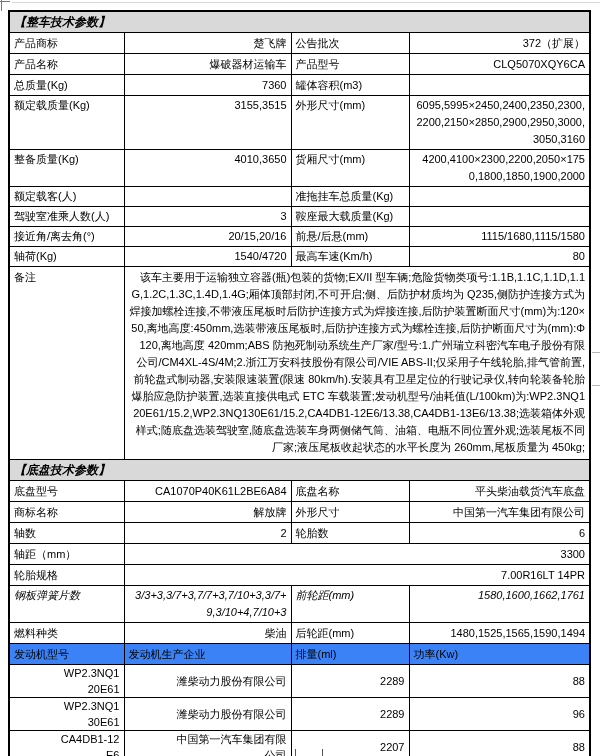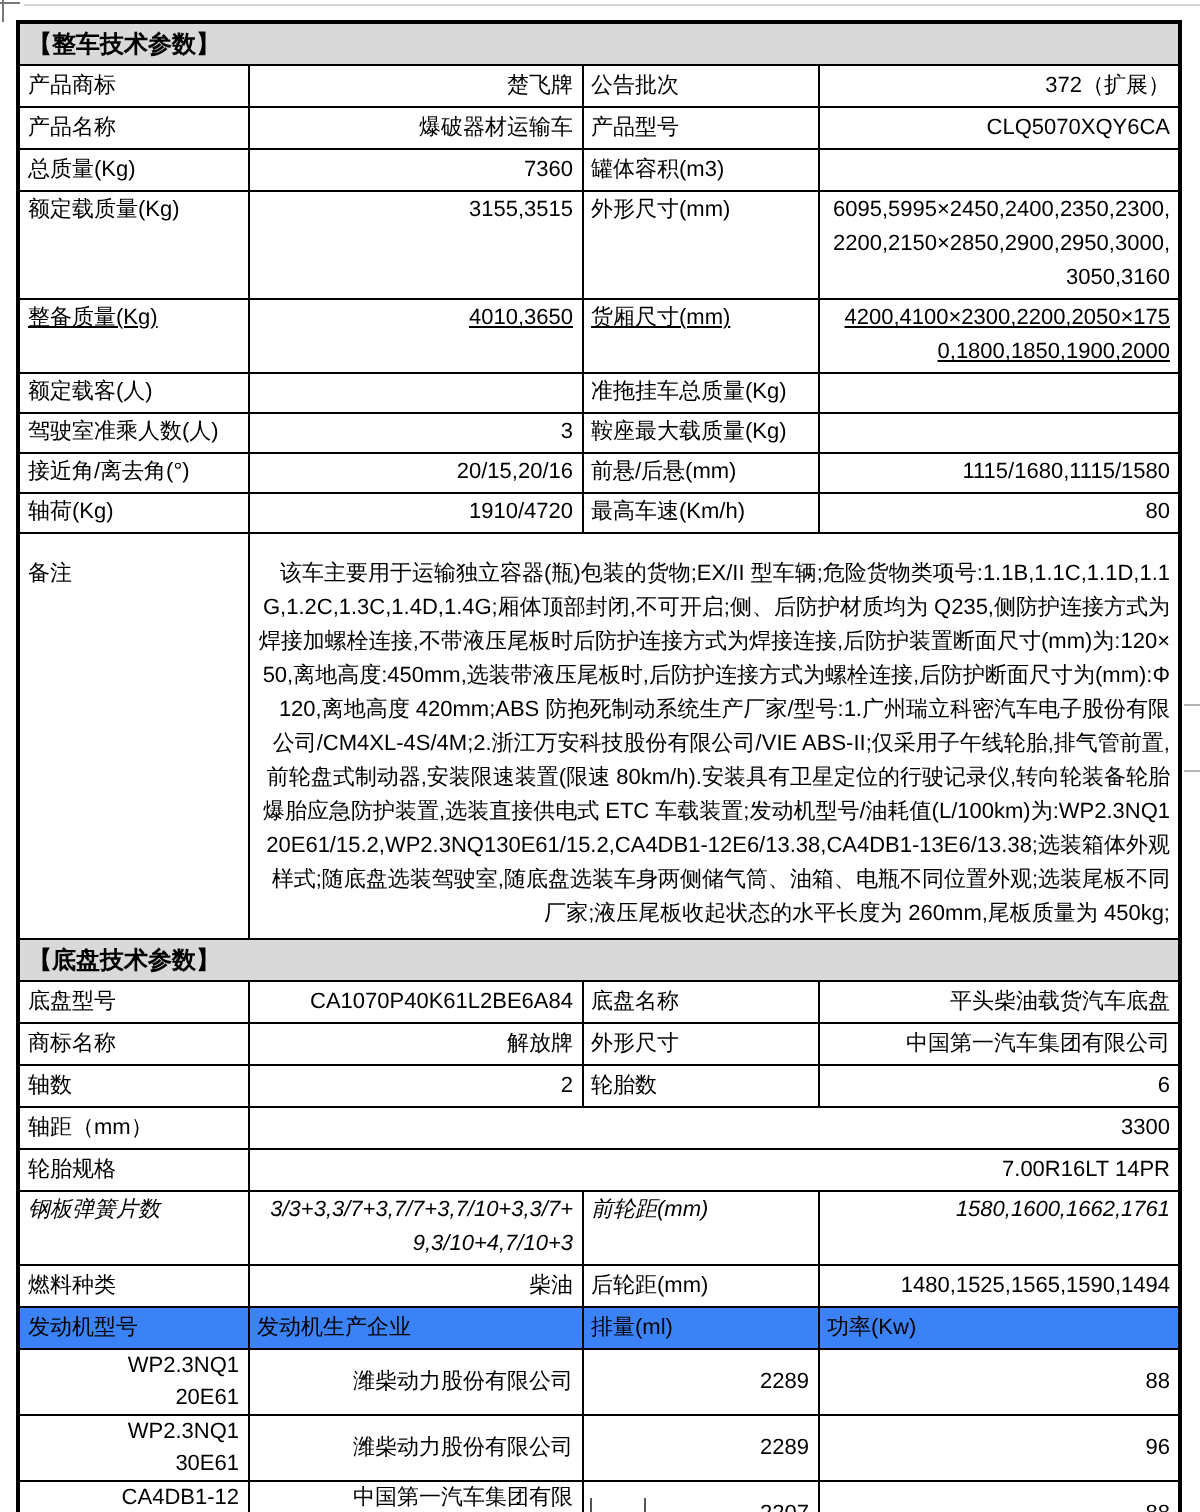--- a/index.html
+++ b/index.html
@@ -28,27 +28,27 @@
     border:1px solid #000;
     font-size:11px;line-height:17px;
     padding:0 4px;
     vertical-align:middle;
     overflow:hidden;
   }
   td.lbl{white-space:nowrap;}
   td.val{word-break:break-all;text-align:right;}
 
   tr.sec td{
-    background:#d9d9d9;font-weight:bold;font-size:12px;height:20px;
+    background:#d9d9d9;font-weight:bold;font-size:12px;height:20px;font-style:italic;
   }
   tr.r20 td{height:20px;margin-left:38px;}
   tr.r19 td{height:19px;}
   tr.wrap3 td{height:52px;vertical-align:top;padding-top:1px;}
-  tr.wrap2 td{height:35px;vertical-align:top;padding-top:1px;text-decoration:underline;}
-  tr.remark-row td{height:190px;vertical-align:top;padding-top:12px;}
+  tr.wrap2 td{height:35px;vertical-align:top;padding-top:1px;}
+  tr.remark-row td{height:190px;vertical-align:top;padding-top:2px;}
   tr.spring-row td{height:35px;vertical-align:top;padding-top:1px;font-style:italic;}
   tr.eng-head td{height:20px;background:#3b82f6;}
   tr.eng-row td{height:16px;line-height:16px;padding-left:48px;}
 </style>
 </head>
 <body>
 
 <div class="sheet">
 
   <div class="top-edge-line"></div>
@@ -115,21 +115,21 @@
       <td class="val"></td>
     </tr>
     <tr class="r19">
       <td class="lbl">接近角/离去角(°)</td>
       <td class="val">20/15,20/16</td>
       <td class="lbl">前悬/后悬(mm)</td>
       <td class="val">1115/1680,1115/1580</td>
     </tr>
     <tr class="r19">
       <td class="lbl">轴荷(Kg)</td>
-      <td class="val">1910/4720</td>
+      <td class="val">1540/4720</td>
       <td class="lbl">最高车速(Km/h)</td>
       <td class="val">80</td>
     </tr>
     <tr class="remark-row">
       <td class="lbl">备注</td>
       <td class="val" colspan="3">该车主要用于运输独立容器(瓶)包装的货物;EX/II 型车辆;危险货物类项号:1.1B,1.1C,1.1D,1.1G,1.2C,1.3C,1.4D,1.4G;厢体顶部封闭,不可开启;侧、后防护材质均为 Q235,侧防护连接方式为焊接加螺栓连接,不带液压尾板时后防护连接方式为焊接连接,后防护装置断面尺寸(mm)为:120×50,离地高度:450mm,选装带液压尾板时,后防护连接方式为螺栓连接,后防护断面尺寸为(mm):Φ120,离地高度 420mm;ABS 防抱死制动系统生产厂家/型号:1.广州瑞立科密汽车电子股份有限公司/CM4XL-4S/4M;2.浙江万安科技股份有限公司/VIE ABS-II;仅采用子午线轮胎,排气管前置,前轮盘式制动器,安装限速装置(限速 80km/h).安装具有卫星定位的行驶记录仪,转向轮装备轮胎爆胎应急防护装置,选装直接供电式 ETC 车载装置;发动机型号/油耗值(L/100km)为:WP2.3NQ120E61/15.2,WP2.3NQ130E61/15.2,CA4DB1-12E6/13.38,CA4DB1-13E6/13.38;选装箱体外观样式;随底盘选装驾驶室,随底盘选装车身两侧储气筒、油箱、电瓶不同位置外观;选装尾板不同厂家;液压尾板收起状态的水平长度为 260mm,尾板质量为 450kg;</td>
     </tr>
 
     <tr class="sec">
       <td colspan="4">【底盘技术参数】</td>

